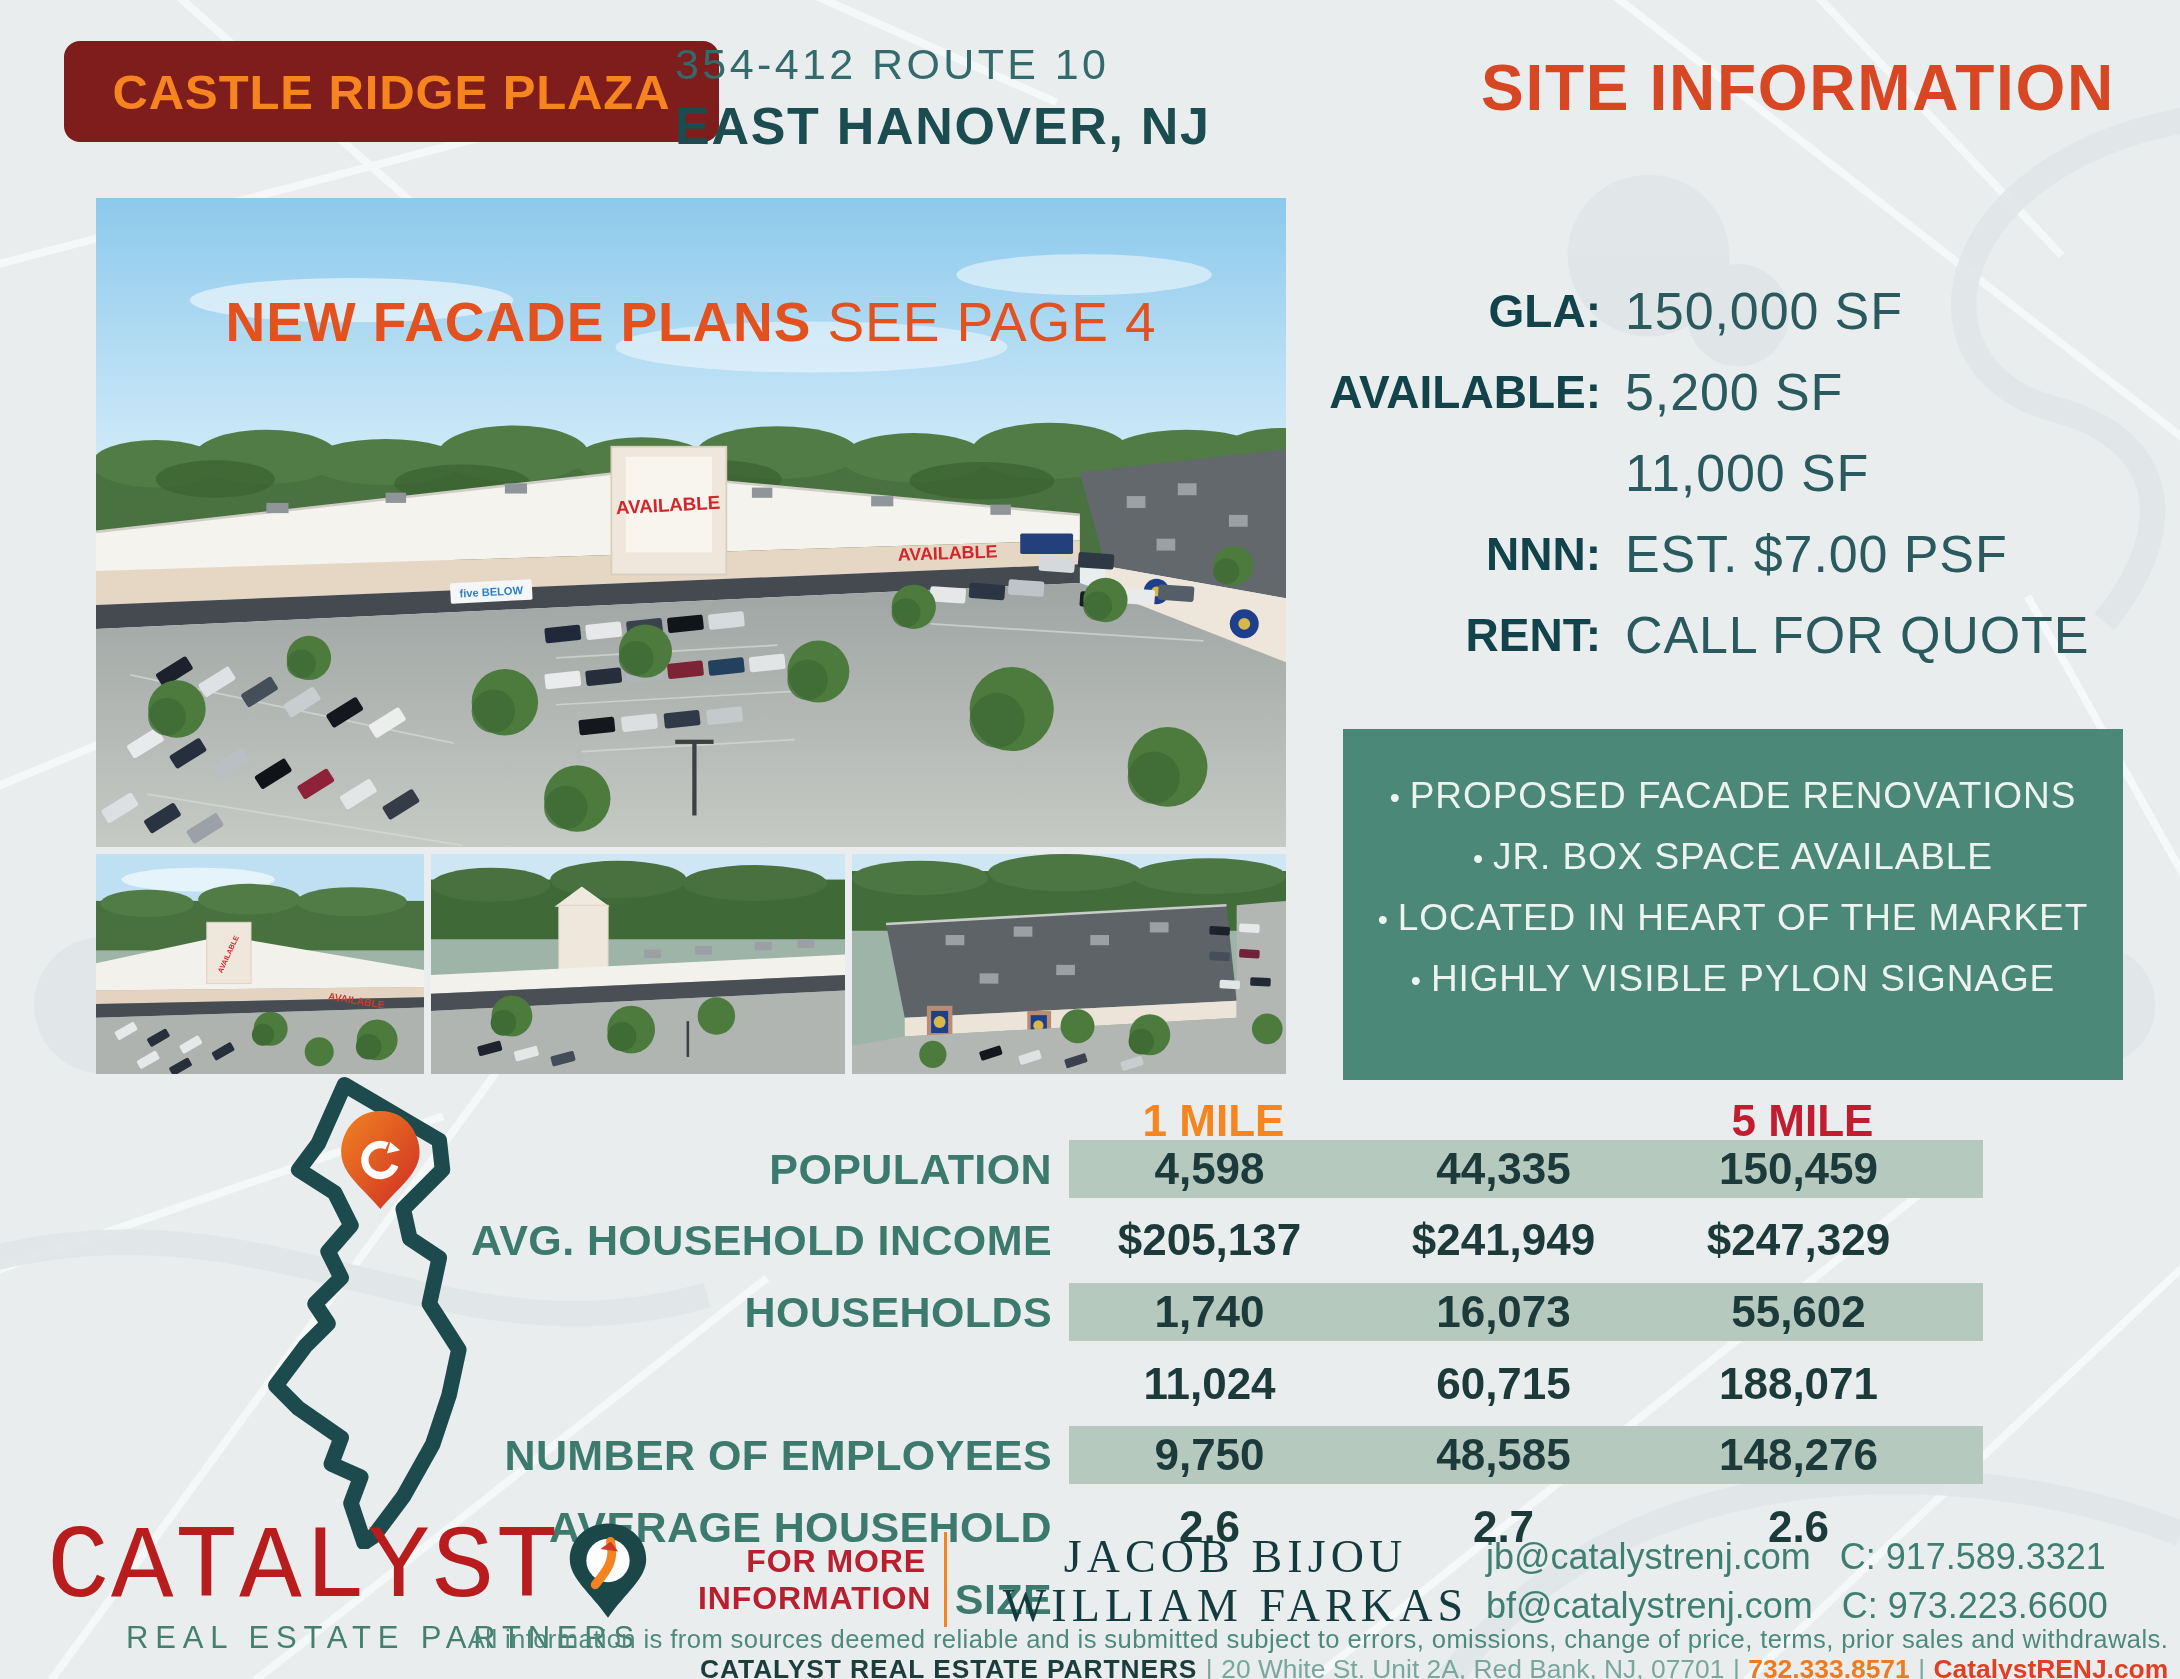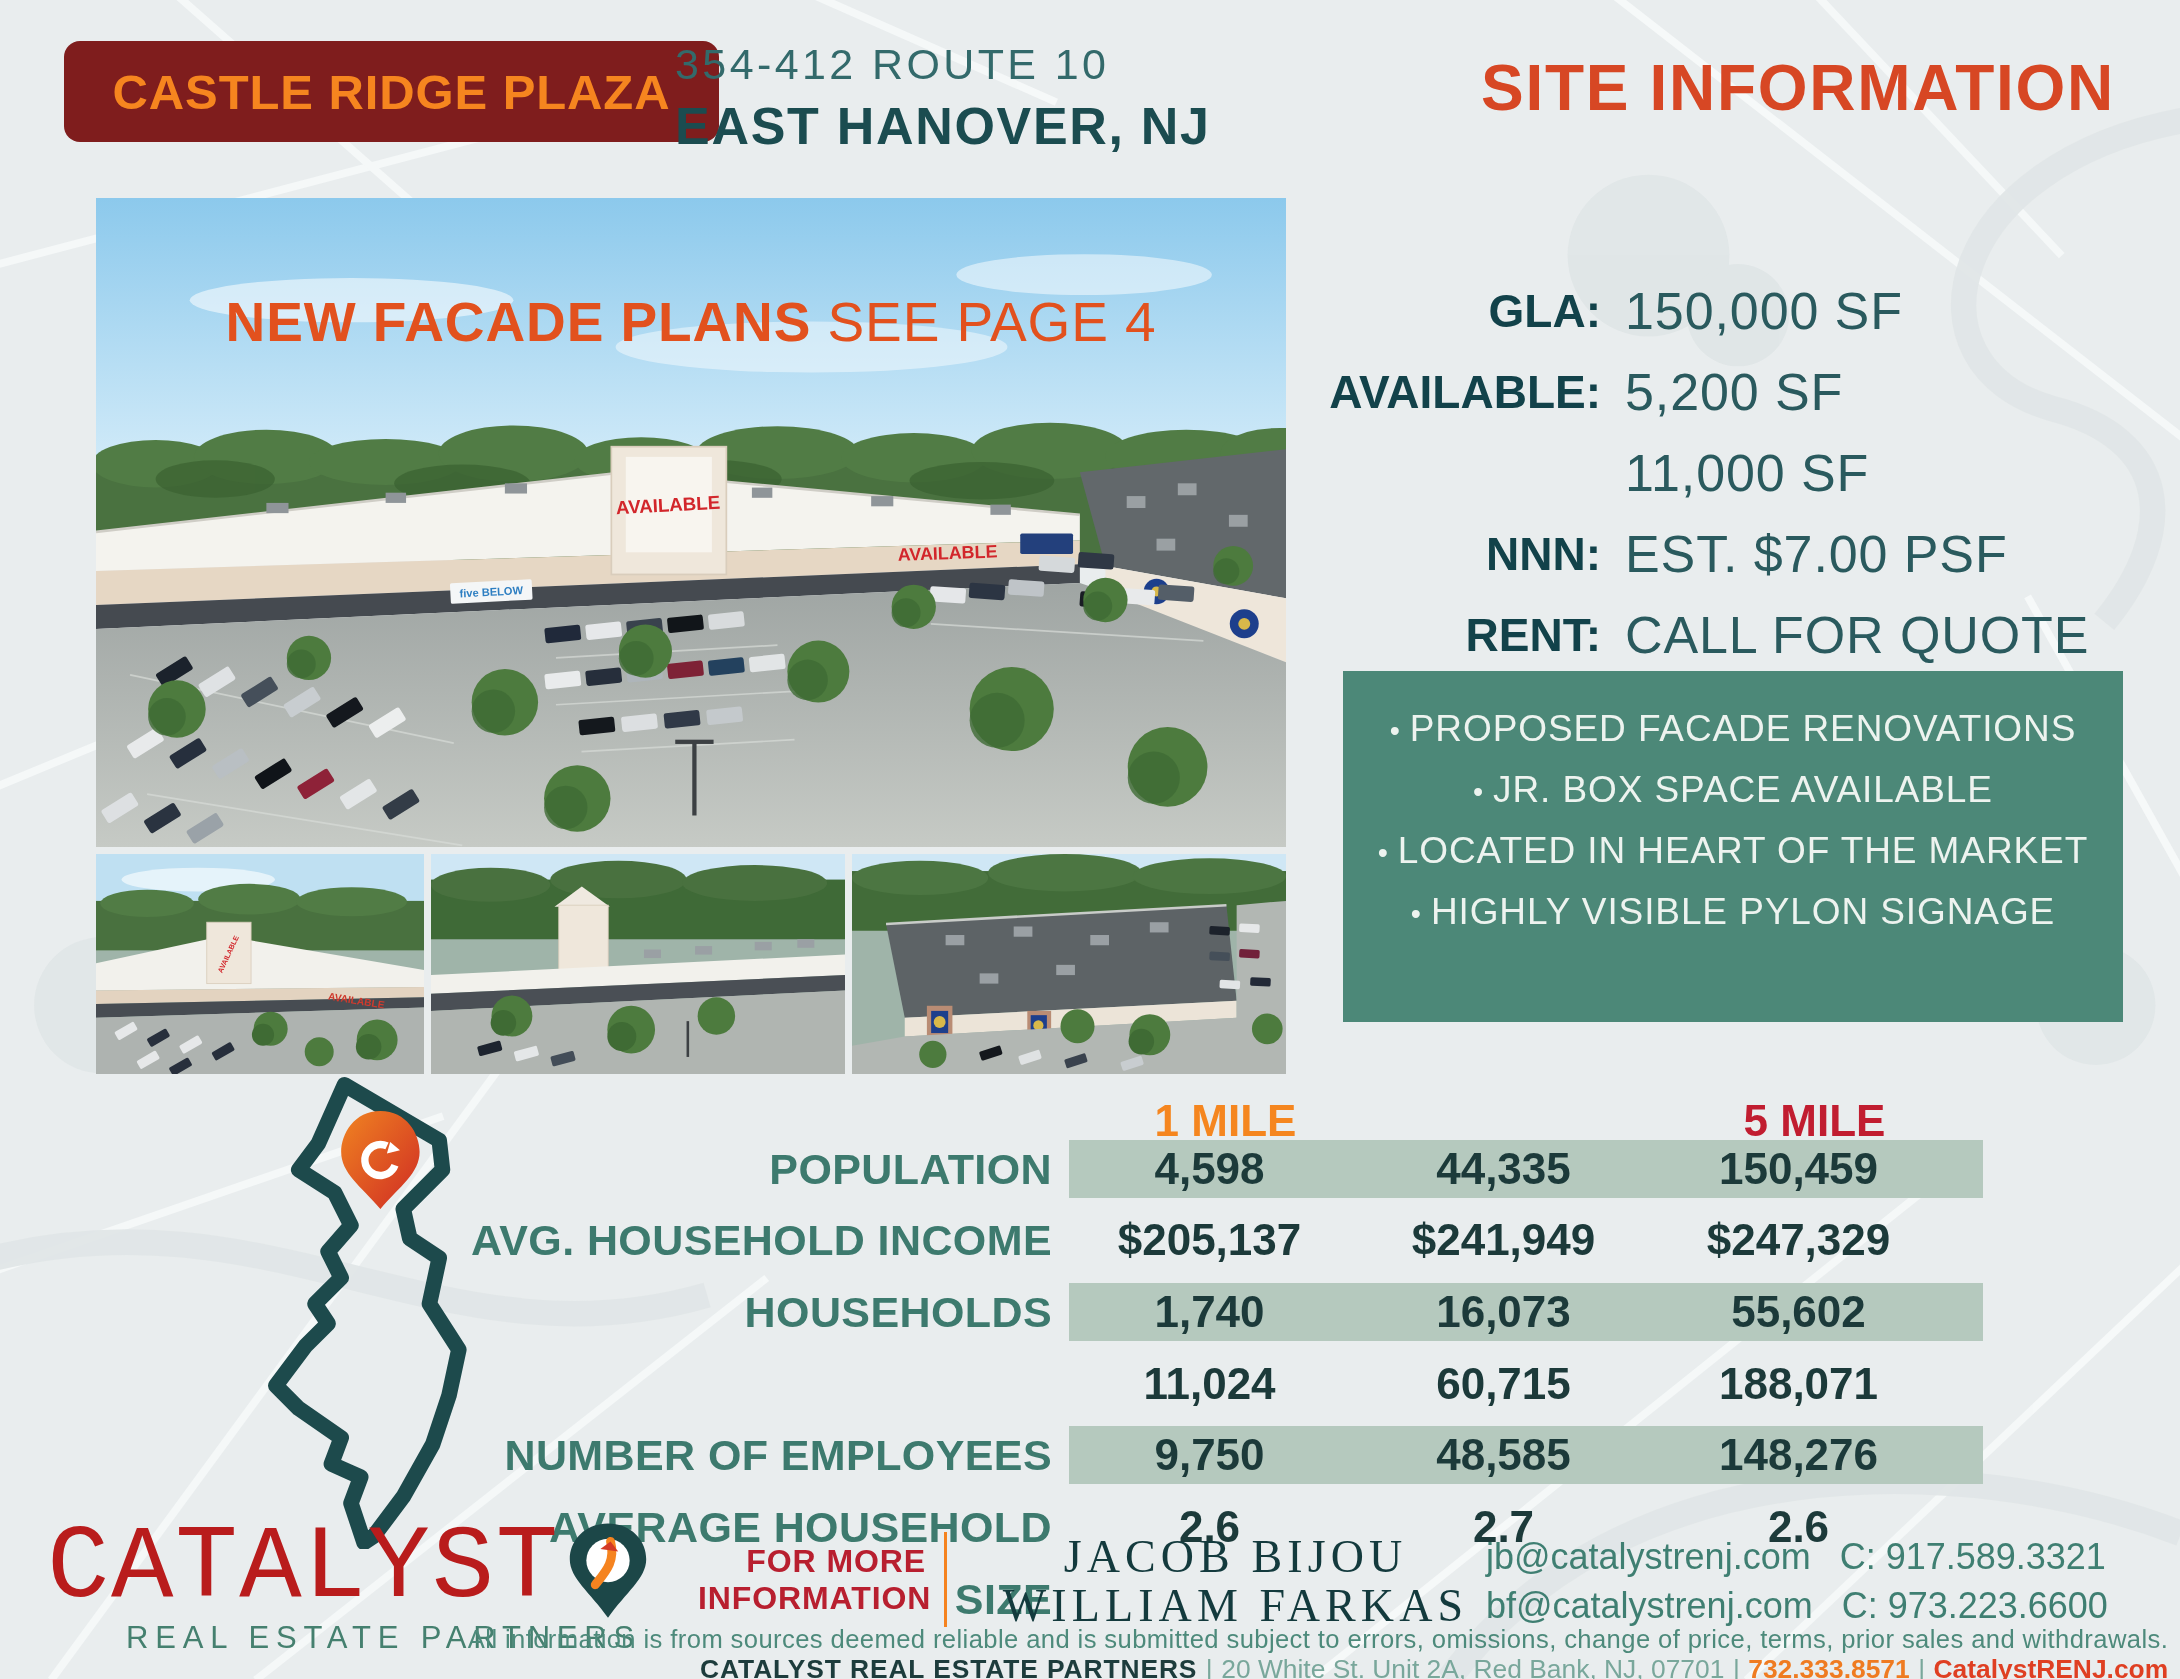--- a/index.html
+++ b/index.html
@@ -32,27 +32,27 @@
   .t2{left:431px;width:414px;}
   .t3{left:852px;width:434px;}
 
   
   .si-row{left:920px;width:1244px;height:81px;line-height:81px;white-space:nowrap;}
   .si-label{display:inline-block;width:681px;text-align:right;font-size:46px;font-weight:bold;
             color:#12424a;vertical-align:top;}
   .si-value{display:inline-block;margin-left:24px;font-size:52px;color:#2a5a5e;letter-spacing:0.9px;}
 
   
-  .hl-box{left:1343px;top:671px;width:780px;height:351px;background:#4c8878;
-          padding-top:27px;box-sizing:border-box;}
+  .hl-box{left:1343px;top:729px;width:780px;height:351px;background:#4c8878;
+          padding-top:36px;box-sizing:border-box;}
   .hl-item{height:61px;line-height:61px;text-align:center;color:#edf3ef;font-size:37px;letter-spacing:0.9px;}
   .hl-item::before{content:"• ";font-size:29px;}
 
   
-  .d-head{top:1093px;left:16px;width:1724px;height:55px;line-height:55px;}
+  .d-head{top:1093px;left:4px;width:1724px;height:55px;line-height:55px;}
   .d-row{left:0;width:2181px;height:72px;line-height:72px;}
   .d-row.banded::before{content:"";position:absolute;left:1069px;top:6.8px;width:914px;height:58px;
                         background:#b5c9be;}
   .d-label{position:absolute;left:460px;width:592px;text-align:right;font-size:43px;font-weight:bold;
            color:#3d7a6e;letter-spacing:0.4px;}
   .dc{position:absolute;width:281px;text-align:center;font-size:44px;font-weight:bold;color:#1c3a3a;}
   .c1{left:1069px;} .c2{left:1363px;} .c3{left:1658px;}
   .h1{color:#f5861f;} .h2{color:#df4e26;} .h3{color:#c11d30;}
 
   .njmap{left:189px;top:1075px;}

